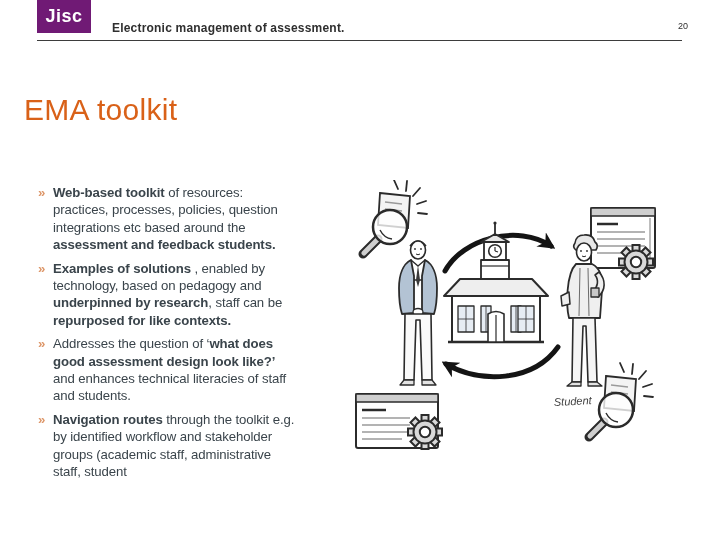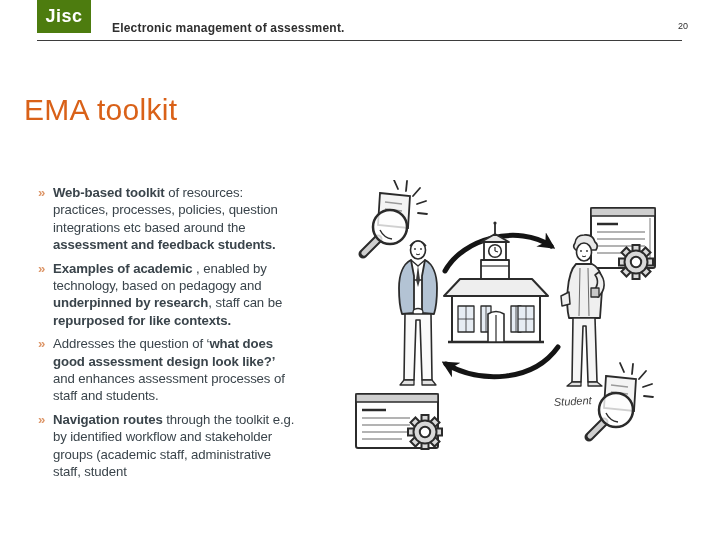--- a/index.html
+++ b/index.html
@@ -1,20 +1,20 @@
 <!DOCTYPE html>
 <html><head>
 <meta charset="utf-8">
 <style>
   html,body{margin:0;padding:0;background:#fff;}
   body{width:720px;height:540px;overflow:hidden;font-family:"Liberation Sans",sans-serif;}
   .slide{position:relative;width:720px;height:540px;background:#ffffff;}
 
   
-  .logo{position:absolute;left:37px;top:0;width:54px;height:33px;background:#4d7c0f;
+  .logo{position:absolute;left:37px;top:0;width:54px;height:33px;background:#701a75;
         color:#fff;font-weight:bold;font-size:18px;display:flex;align-items:center;
         justify-content:center;letter-spacing:.5px;}
   .subtitle{position:absolute;left:112px;top:21px;font-size:12px;font-weight:bold;
         color:#2f2f2f;letter-spacing:.2px;}
   .pagenum{position:absolute;left:664px;top:21px;width:24px;text-align:right;
         font-size:9px;color:#2f2f2f;}
   .rule{position:absolute;left:37px;top:40px;width:645px;border-top:1.6px solid #3d3d3d;}
 
   
   .title{position:absolute;left:24px;top:93px;font-size:30px;color:#D96118;letter-spacing:.3px;}
@@ -39,22 +39,22 @@
     <span>Jisc</span>
   </div>
   <div class="subtitle">Electronic management of assessment.</div>
   <div class="pagenum">20</div>
   <div class="rule"></div>
 
   <div class="title">EMA toolkit</div>
 
   <ul class="bullets">
       <li class="bullet"><span class="marker">»</span><span class="b">Web-based toolkit</span><span> of resources: practices, processes, policies, question integrations etc based around the </span><span class="b">assessment and feedback students.</span></li>
-      <li class="bullet"><span class="marker">»</span><span class="b">Examples of academic</span><span> , enabled by technology, based on pedagogy and </span><span class="b">underpinned by research</span><span>, staff can be </span><span class="b">repurposed for like contexts.</span></li>
-      <li class="bullet"><span class="marker">»</span><span>Addresses the question of ‘</span><span class="b">what does good assessment design look like?’</span><span> and enhances assessment processes of staff and students.</span></li>
+      <li class="bullet"><span class="marker">»</span><span class="b">Examples of solutions</span><span> , enabled by technology, based on pedagogy and </span><span class="b">underpinned by research</span><span>, staff can be </span><span class="b">repurposed for like contexts.</span></li>
+      <li class="bullet"><span class="marker">»</span><span>Addresses the question of ‘</span><span class="b">what does good assessment design look like?’</span><span> and enhances technical literacies of staff and students.</span></li>
       <li class="bullet"><span class="marker">»</span><span class="b">Navigation routes</span><span> through the toolkit e.g. by identified workflow and stakeholder groups (academic staff, administrative staff, student</span></li>
     </ul>
 
   <svg class="illustration" viewBox="0 0 344 285">
     <defs>
       <marker id="ah" viewBox="0 0 10 10" refX="7" refY="5" markerWidth="3.4" markerHeight="3.4" orient="auto">
         <path d="M0,0 L10,5 L0,10 L3,5 Z" fill="#141414"></path>
       </marker>
 
       <g id="gear">

